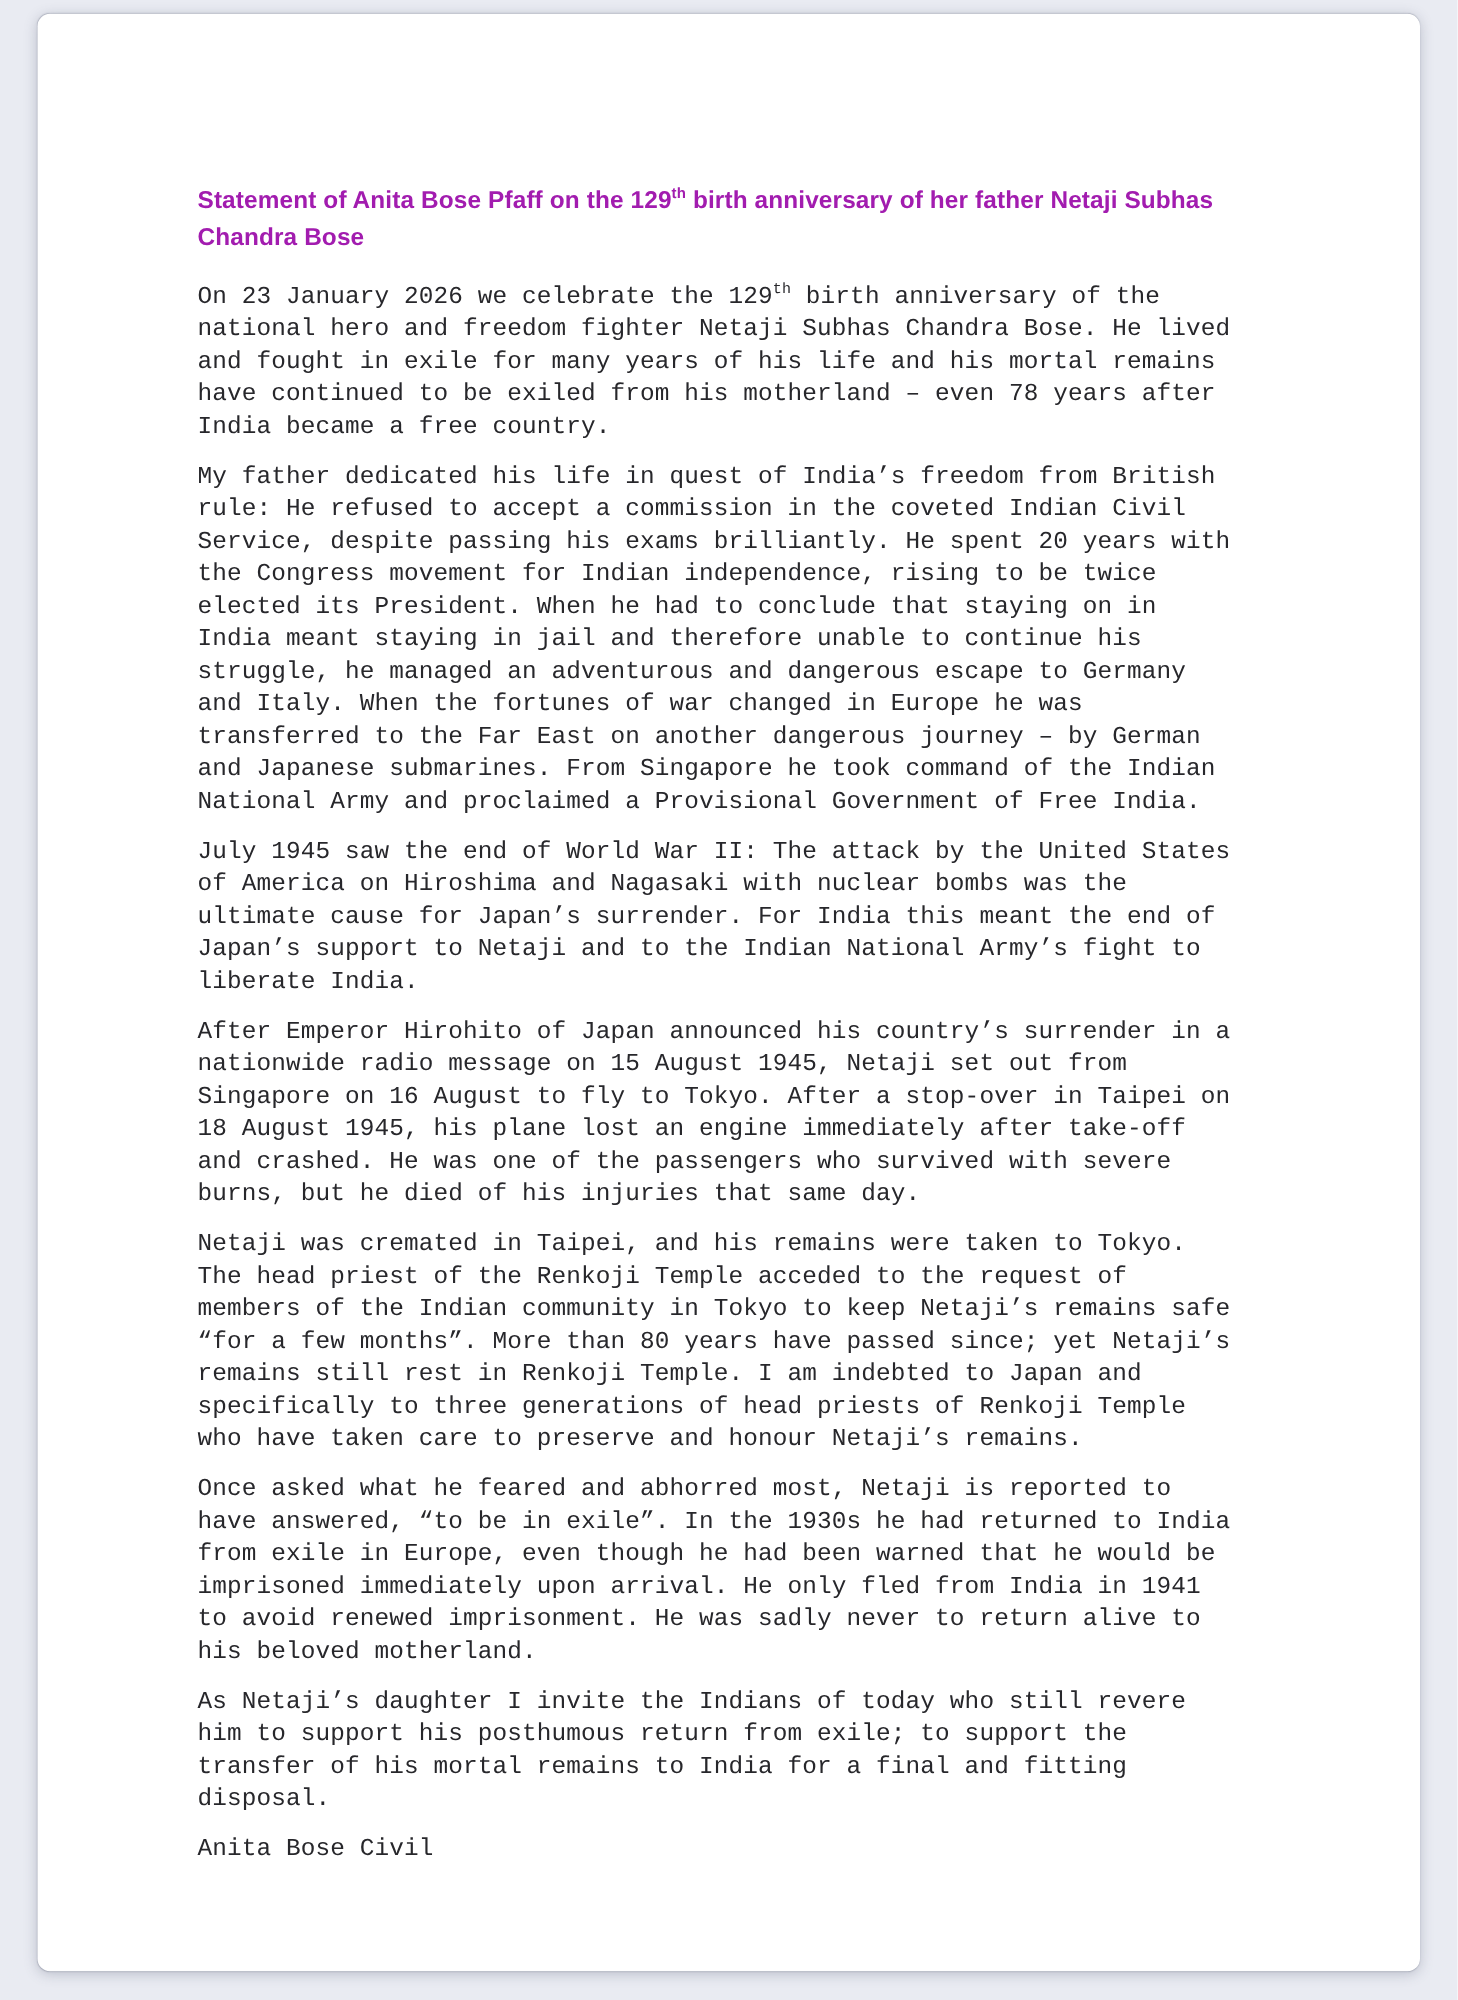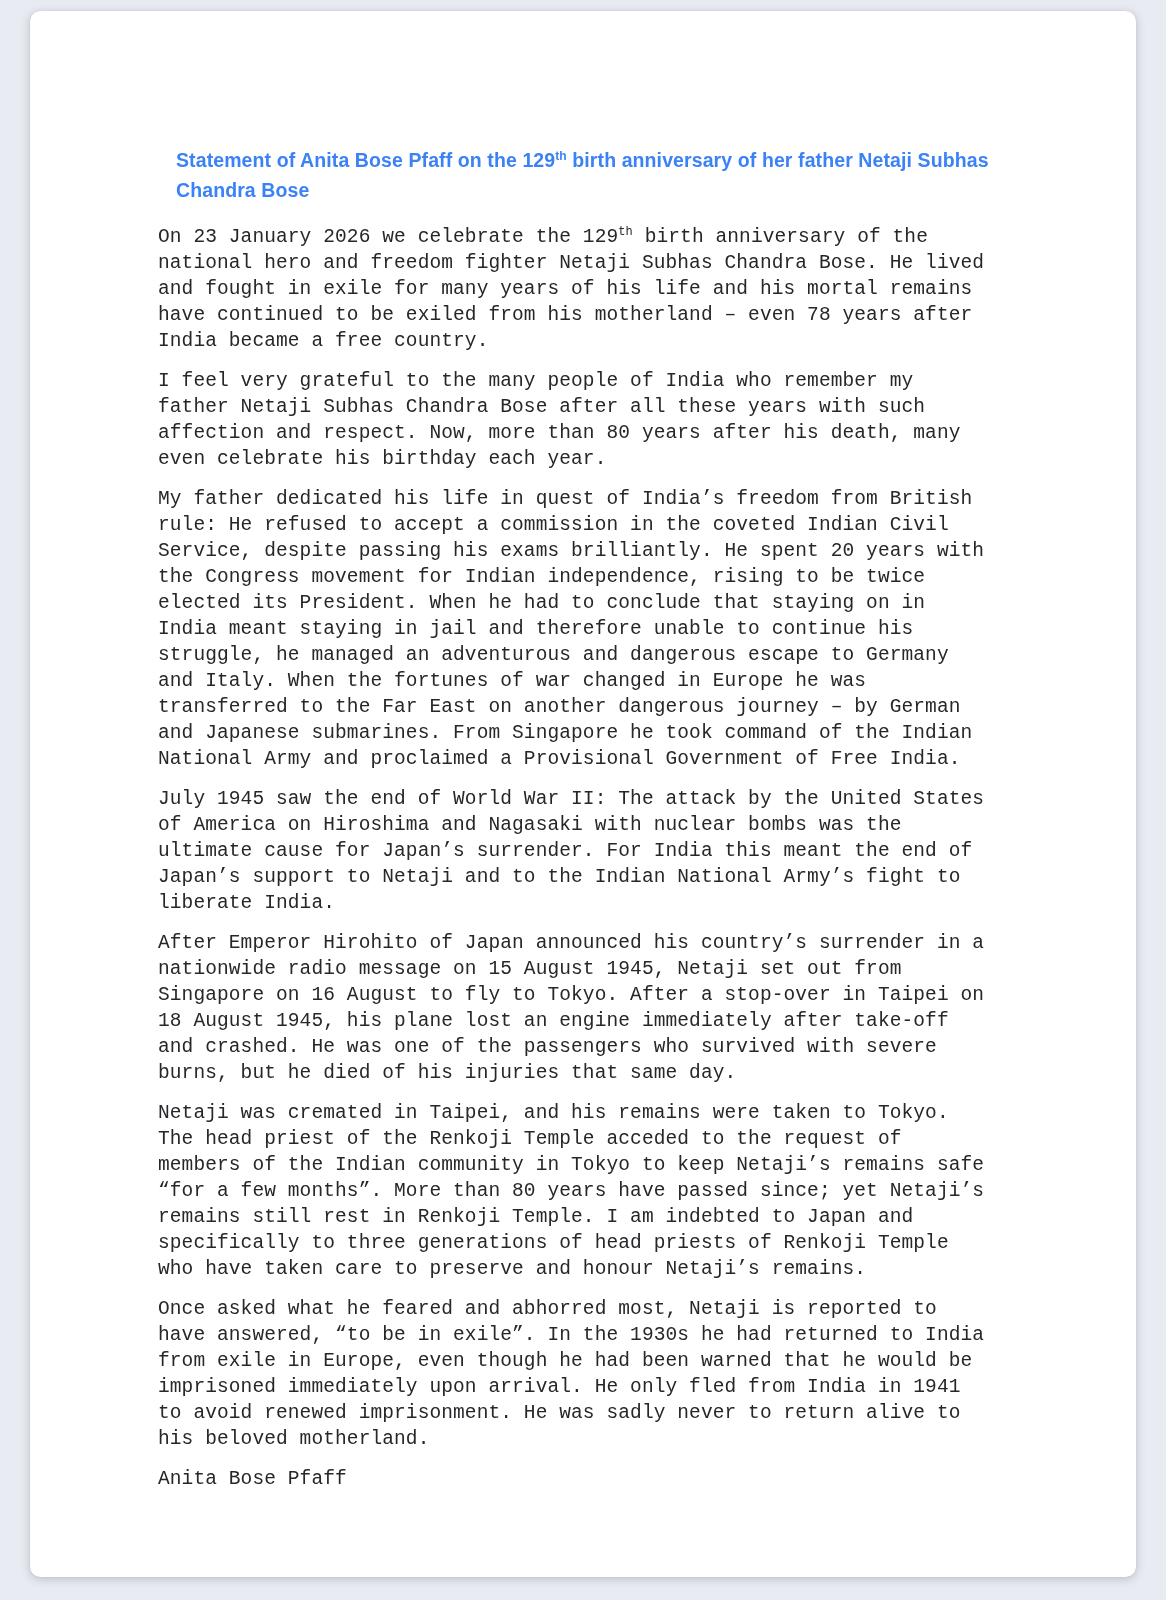--- a/index.html
+++ b/index.html
@@ -23,22 +23,22 @@
     background: #ffffff;
     border-radius: 10px;
     box-shadow: 0 2px 10px rgba(70, 75, 100, 0.28), 0 0 1px rgba(70,75,100,0.3);
     box-sizing: border-box;
     padding: 134px 146px 0 128px;
   }
   .doc-title {
     font-size: 19.5px;
     font-weight: bold;
     line-height: 30px;
-    color: #3b82f6;
-    margin: 0 0 19px 18px;
+    color: #a21caf;
+    margin: 0 0 19px 0;
     letter-spacing: 0.1px;
   }
   p.body-para {
     font-size: 19.5px;
     line-height: 26px;
     color: #27272b;
     margin: 0 0 14px 0;
     letter-spacing: 0.1px;
     font-family: Liberation Mono, monospace;
   }
@@ -50,22 +50,22 @@
 </style>
 </head>
 <body>
 
 <div class="paper">
 
   <h1 class="doc-title"><span>Statement of Anita Bose Pfaff on the 129</span><sup class="sup-th">th</sup><span> birth anniversary of her father Netaji Subhas Chandra Bose</span></h1>
 
   <p class="body-para"><span>On 23 January 2026 we celebrate the 129</span><sup class="sup-th">th</sup><span> birth anniversary of the national hero and freedom fighter Netaji Subhas Chandra Bose. He lived and fought in exile for many years of his life and his mortal remains have continued to be exiled from his motherland – even 78 years after India became a free country.</span></p>
 
-  <p class="body-para">I feel very grateful to the many people of India who remember my father Netaji Subhas Chandra Bose after all these years with such affection and respect. Now, more than 80 years after his death, many even celebrate his birthday each year.</p>
   <p class="body-para">My father dedicated his life in quest of India’s freedom from British rule: He refused to accept a commission in the coveted Indian Civil Service, despite passing his exams brilliantly. He spent 20 years with the Congress movement for Indian independence, rising to be twice elected its President. When he had to conclude that staying on in India meant staying in jail and therefore unable to continue his struggle, he managed an adventurous and dangerous escape to Germany and Italy. When the fortunes of war changed in Europe he was transferred to the Far East on another dangerous journey – by German and Japanese submarines. From Singapore he took command of the Indian National Army and proclaimed a Provisional Government of Free India.</p>
   <p class="body-para">July 1945 saw the end of World War II: The attack by the United States of America on Hiroshima and Nagasaki with nuclear bombs was the ultimate cause for Japan’s surrender. For India this meant the end of Japan’s support to Netaji and to the Indian National Army’s fight to liberate India.</p>
   <p class="body-para">After Emperor Hirohito of Japan announced his country’s surrender in a nationwide radio message on 15 August 1945, Netaji set out from Singapore on 16 August to fly to Tokyo. After a stop-over in Taipei on 18 August 1945, his plane lost an engine immediately after take-off and crashed. He was one of the passengers who survived with severe burns, but he died of his injuries that same day.</p>
   <p class="body-para">Netaji was cremated in Taipei, and his remains were taken to Tokyo. The head priest of the Renkoji Temple acceded to the request of members of the Indian community in Tokyo to keep Netaji’s remains safe “for a few months”. More than 80 years have passed since; yet Netaji’s remains still rest in Renkoji Temple. I am indebted to Japan and specifically to three generations of head priests of Renkoji Temple who have taken care to preserve and honour Netaji’s remains.</p>
   <p class="body-para">Once asked what he feared and abhorred most, Netaji is reported to have answered, “to be in exile”. In the 1930s he had returned to India from exile in Europe, even though he had been warned that he would be imprisoned immediately upon arrival. He only fled from India in 1941 to avoid renewed imprisonment. He was sadly never to return alive to his beloved motherland.</p>
+  <p class="body-para">As Netaji’s daughter I invite the Indians of today who still revere him to support his posthumous return from exile; to support the transfer of his mortal remains to India for a final and fitting disposal.</p>
 
-  <p class="body-para">Anita Bose Pfaff</p>
+  <p class="body-para">Anita Bose Civil</p>
 
 </div>
 
 </body></html>

